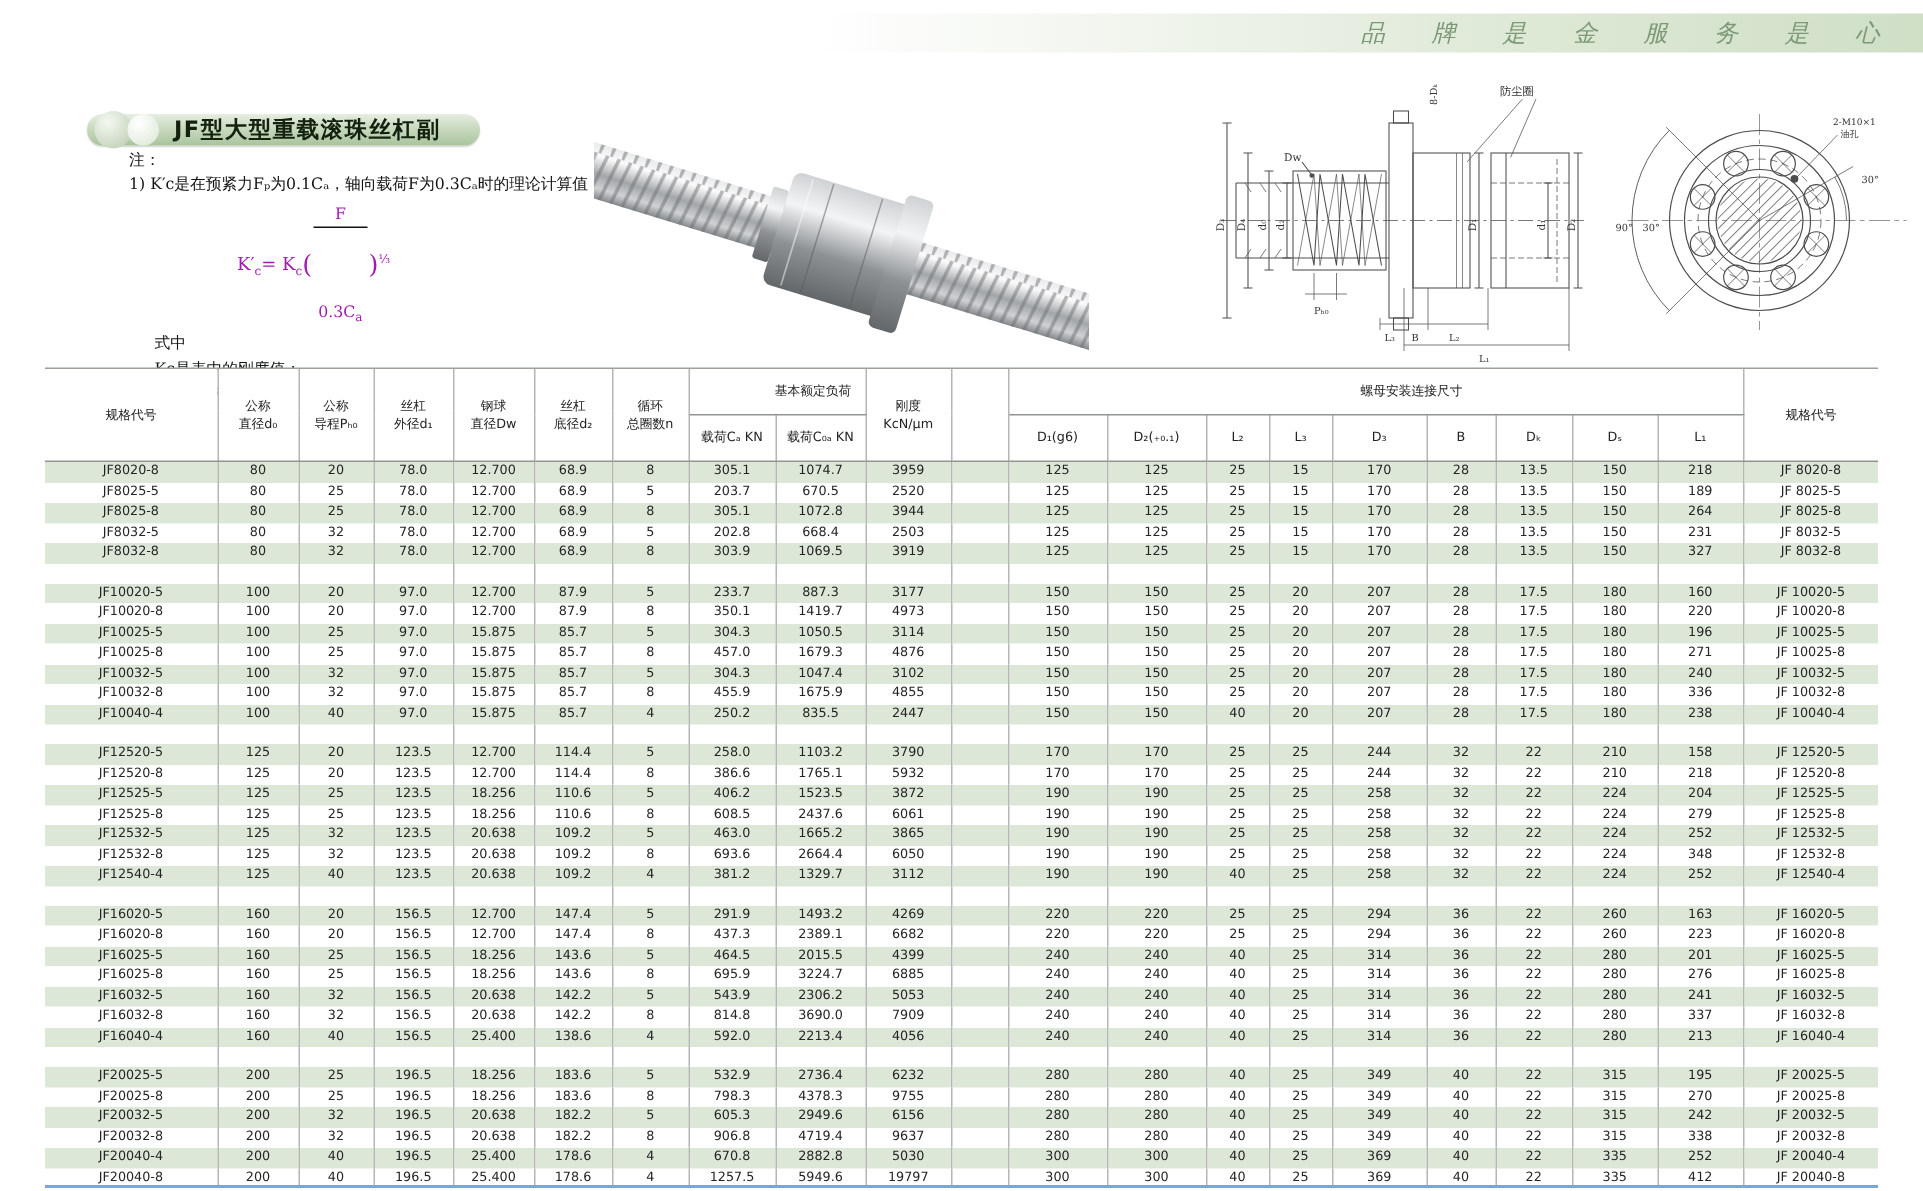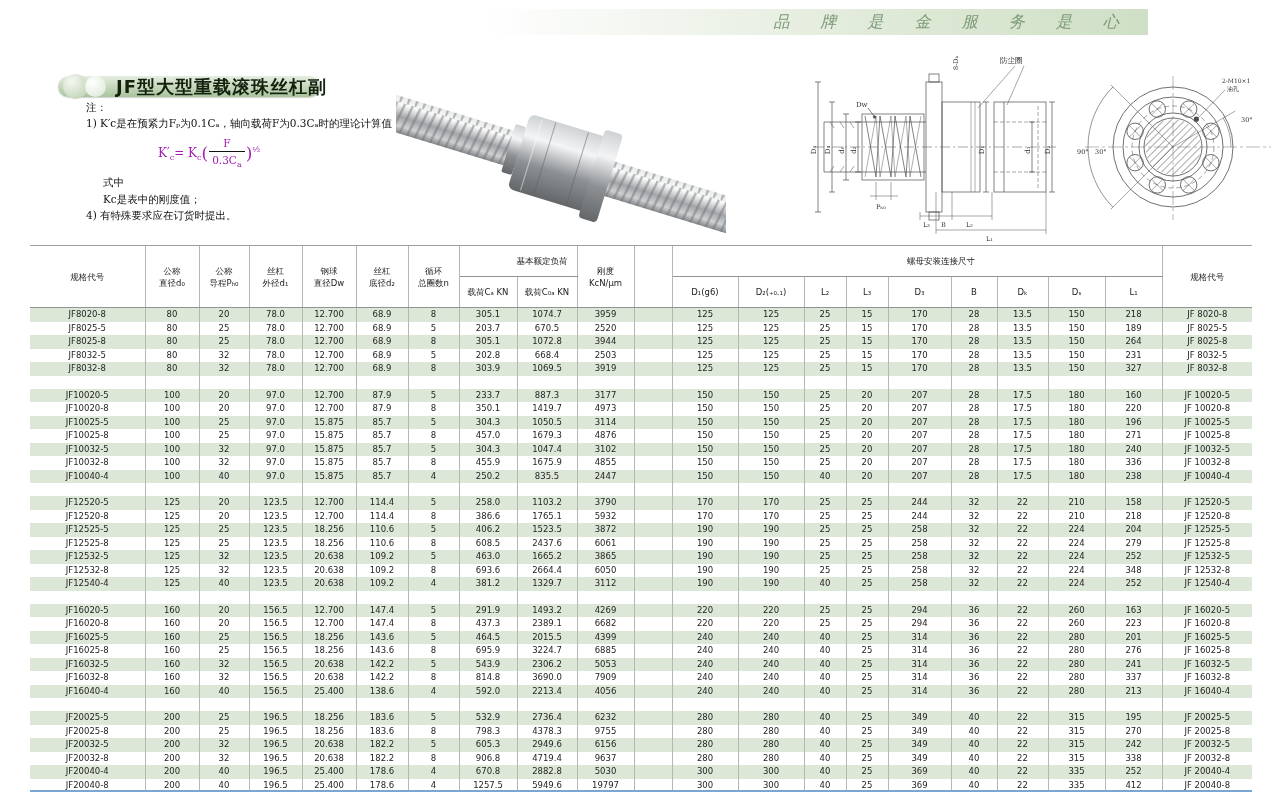--- a/index.html
+++ b/index.html
@@ -1,45 +1,45 @@
 <!DOCTYPE html>
 <html><head>
 <meta charset="utf-8">
 <style>
   html,body{margin:0;padding:0;background:#fff;}
   body{width:1282px;height:794px;position:relative;overflow:hidden;
        font-family:"DejaVu Sans","Liberation Sans",sans-serif;color:#222;}
   
-  .banner{position:absolute;left:0;top:9px;width:1148px;height:26px;
+  .banner{position:absolute;left:0;top:9px;width:1282px;height:26px;
     background:linear-gradient(90deg,#ffffff 0%,#ffffff 42%,#eef3ea 62%,#dde8d5 80%,#cfdfc6 100%);}
   .banner .slogan{position:absolute;right:16px;top:0;line-height:26px;
     font-family:"DejaVu Serif","Liberation Serif",serif;font-style:italic;
     font-size:16px;letter-spacing:13px;color:#7d9a78;}
   
   .pill{position:absolute;left:58px;top:76px;width:262px;height:21px;border-radius:11px;
     background:linear-gradient(180deg,#e6eee1 0%,#c6d8bc 50%,#a9c49d 100%);
     box-shadow:0 1px 1px rgba(0,0,0,.18);}
   .pill .c1{position:absolute;left:5px;top:-2px;width:25px;height:25px;border-radius:50%;
     background:radial-gradient(circle at 35% 30%,#f5f8f2,#b7cbad);}
   .pill .c2{position:absolute;left:27px;top:0;width:21px;height:21px;border-radius:50%;
     background:radial-gradient(circle at 35% 30%,#ffffff,#dbe6d4);}
   .pill .t{position:absolute;left:58px;top:0;line-height:21px;font-weight:bold;
-    font-size:18px;color:#14210f;letter-spacing:1px;white-space:nowrap;}
+    font-size:15px;color:#14210f;letter-spacing:1px;white-space:nowrap;}
   
   .notes{position:absolute;left:86px;top:99px;width:330px;
     font-family:"DejaVu Serif","Liberation Serif",serif;font-size:10.5px;
     line-height:1.55;color:#111;}
   .notes .ind{margin-left:17px;}
   .note-formula{margin:3px 0 3px 72px;font-family:"DejaVu Serif","Liberation Serif",serif;
     font-size:12px;color:#a21caf;}
   .note-formula sub{font-size:8px;}
   .note-formula .bigp{font-size:17px;vertical-align:-2px;}
   .frac{display:inline-block;text-align:center;vertical-align:middle;font-size:10.5px;margin:0 1px;}
   .frac .num{display:block;border-bottom:1px solid #111;padding:0 3px;}
-  .frac .den{display:block;padding:0 3px;}
+  .frac .den{display:block;padding:0 3px;margin-top:48px;}
   .exp{font-size:8px;}
   
   .photo{position:absolute;left:396px;top:80px;}
   .sideview{position:absolute;left:810px;top:50px;}
   .endview{position:absolute;left:1075px;top:74px;}
   svg text{font-family:"DejaVu Serif","Liberation Serif",serif;fill:#333;}
   
   .tbl-topline{position:absolute;left:30px;top:245px;width:1222px;height:1px;background:#9aa29a;}
   .tbl-bottomline{position:absolute;left:30px;top:790px;width:1222px;height:2px;background:#7aa6d6;}
   table.spec{position:absolute;left:30px;top:246px;width:1222px;border-collapse:collapse;

